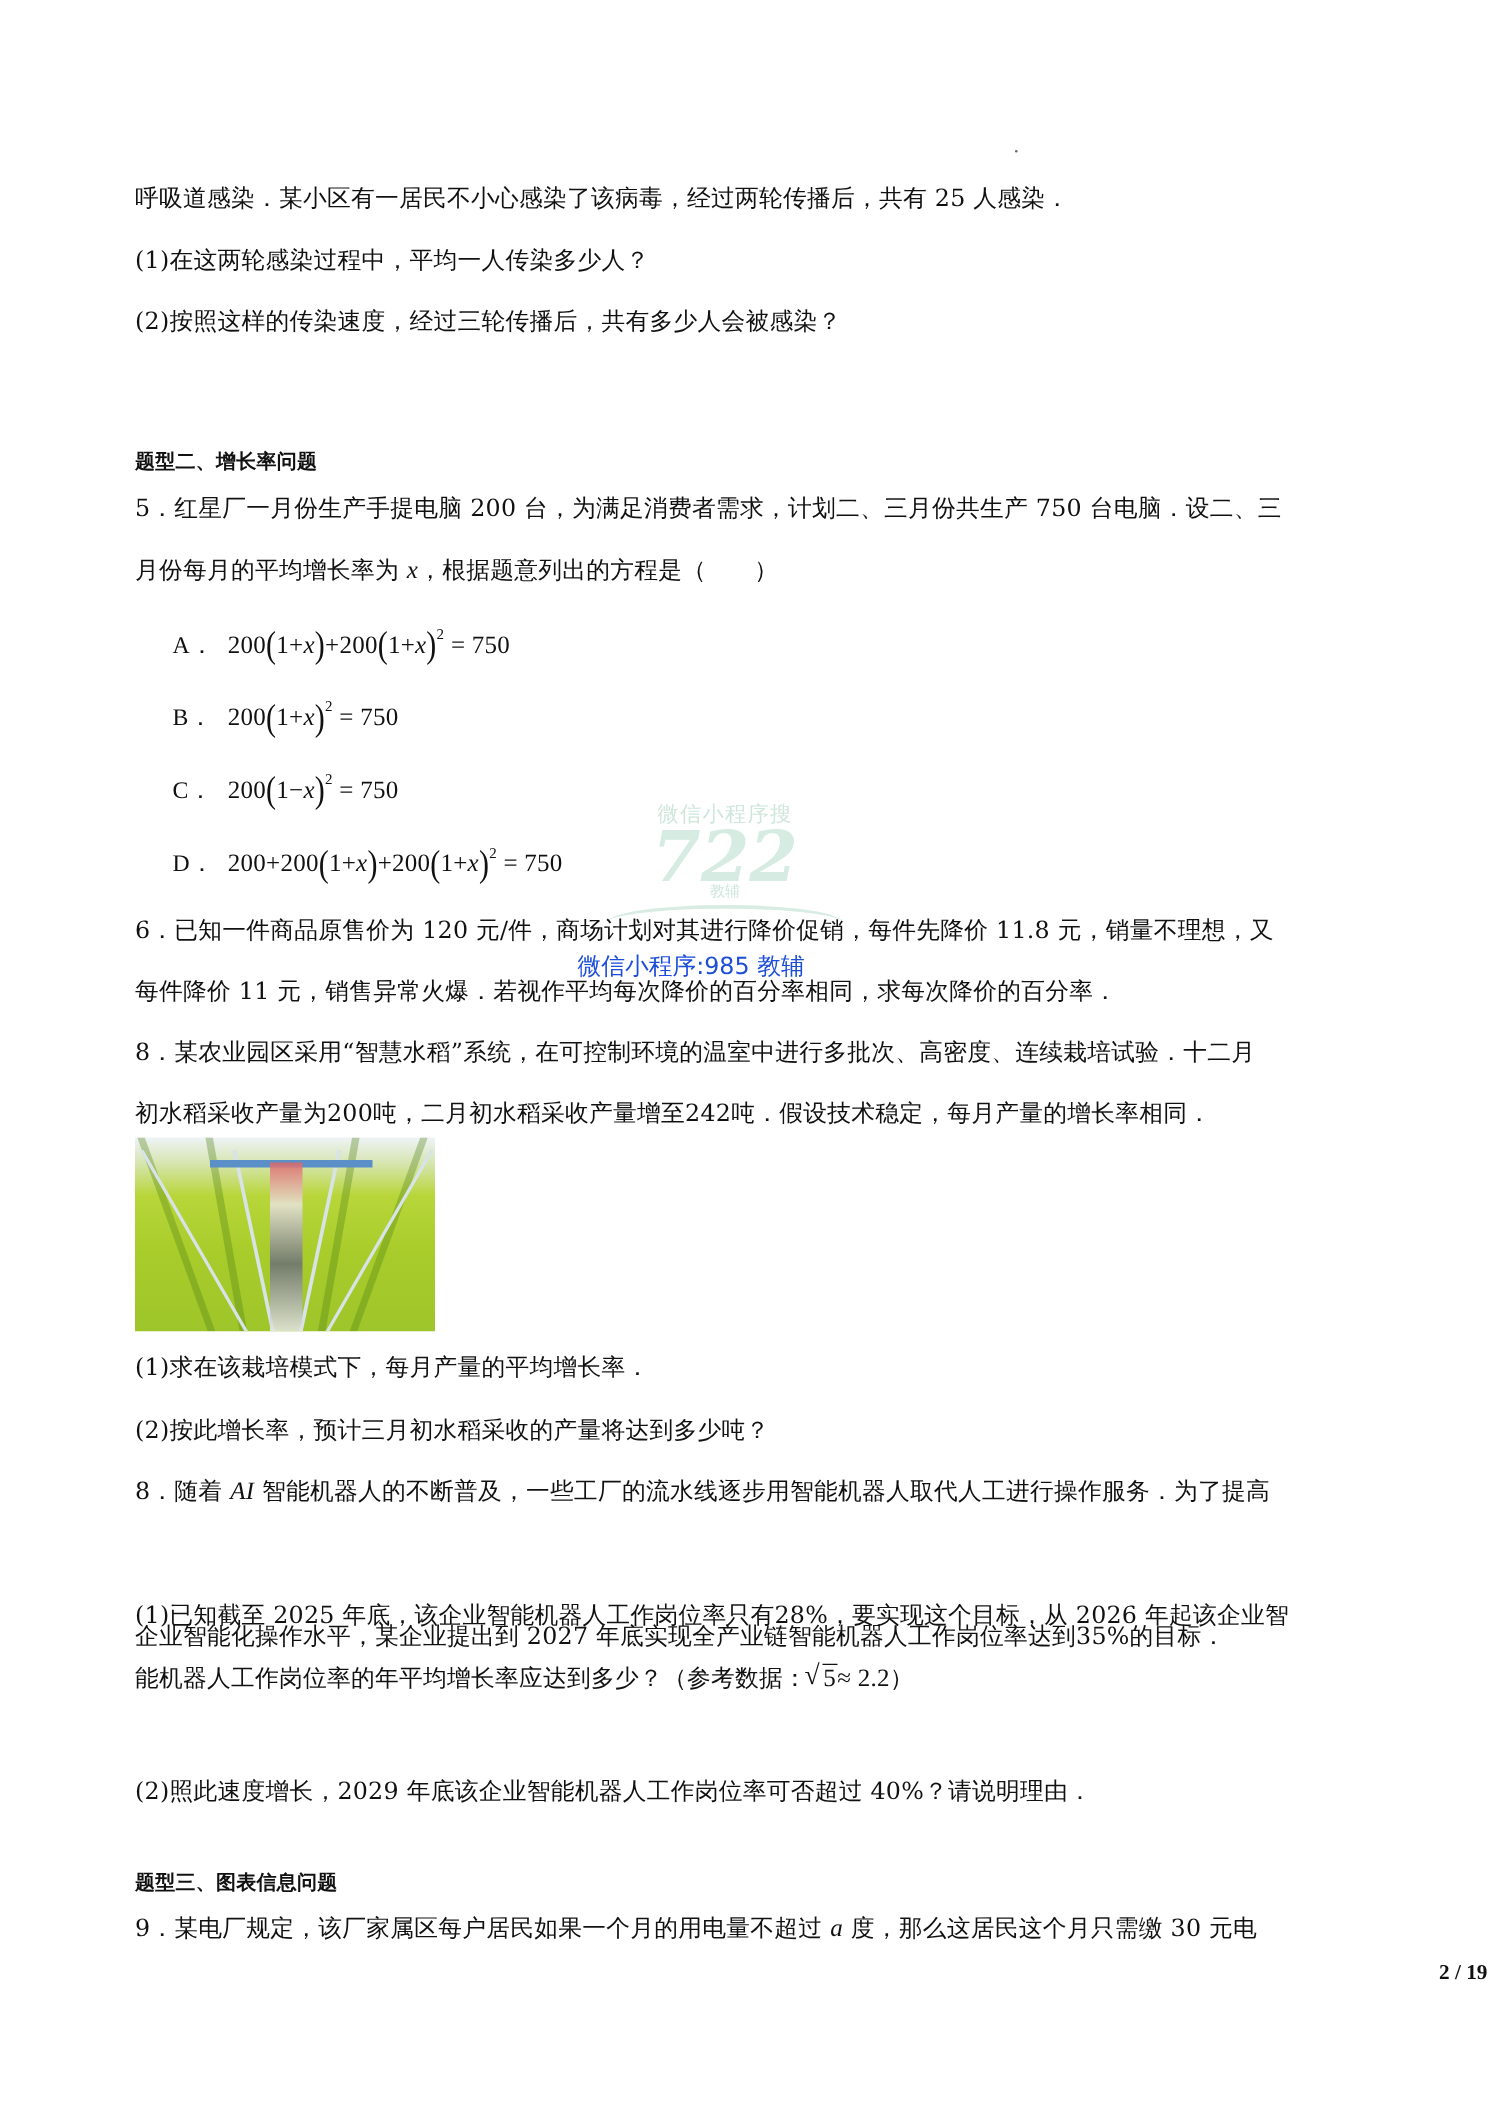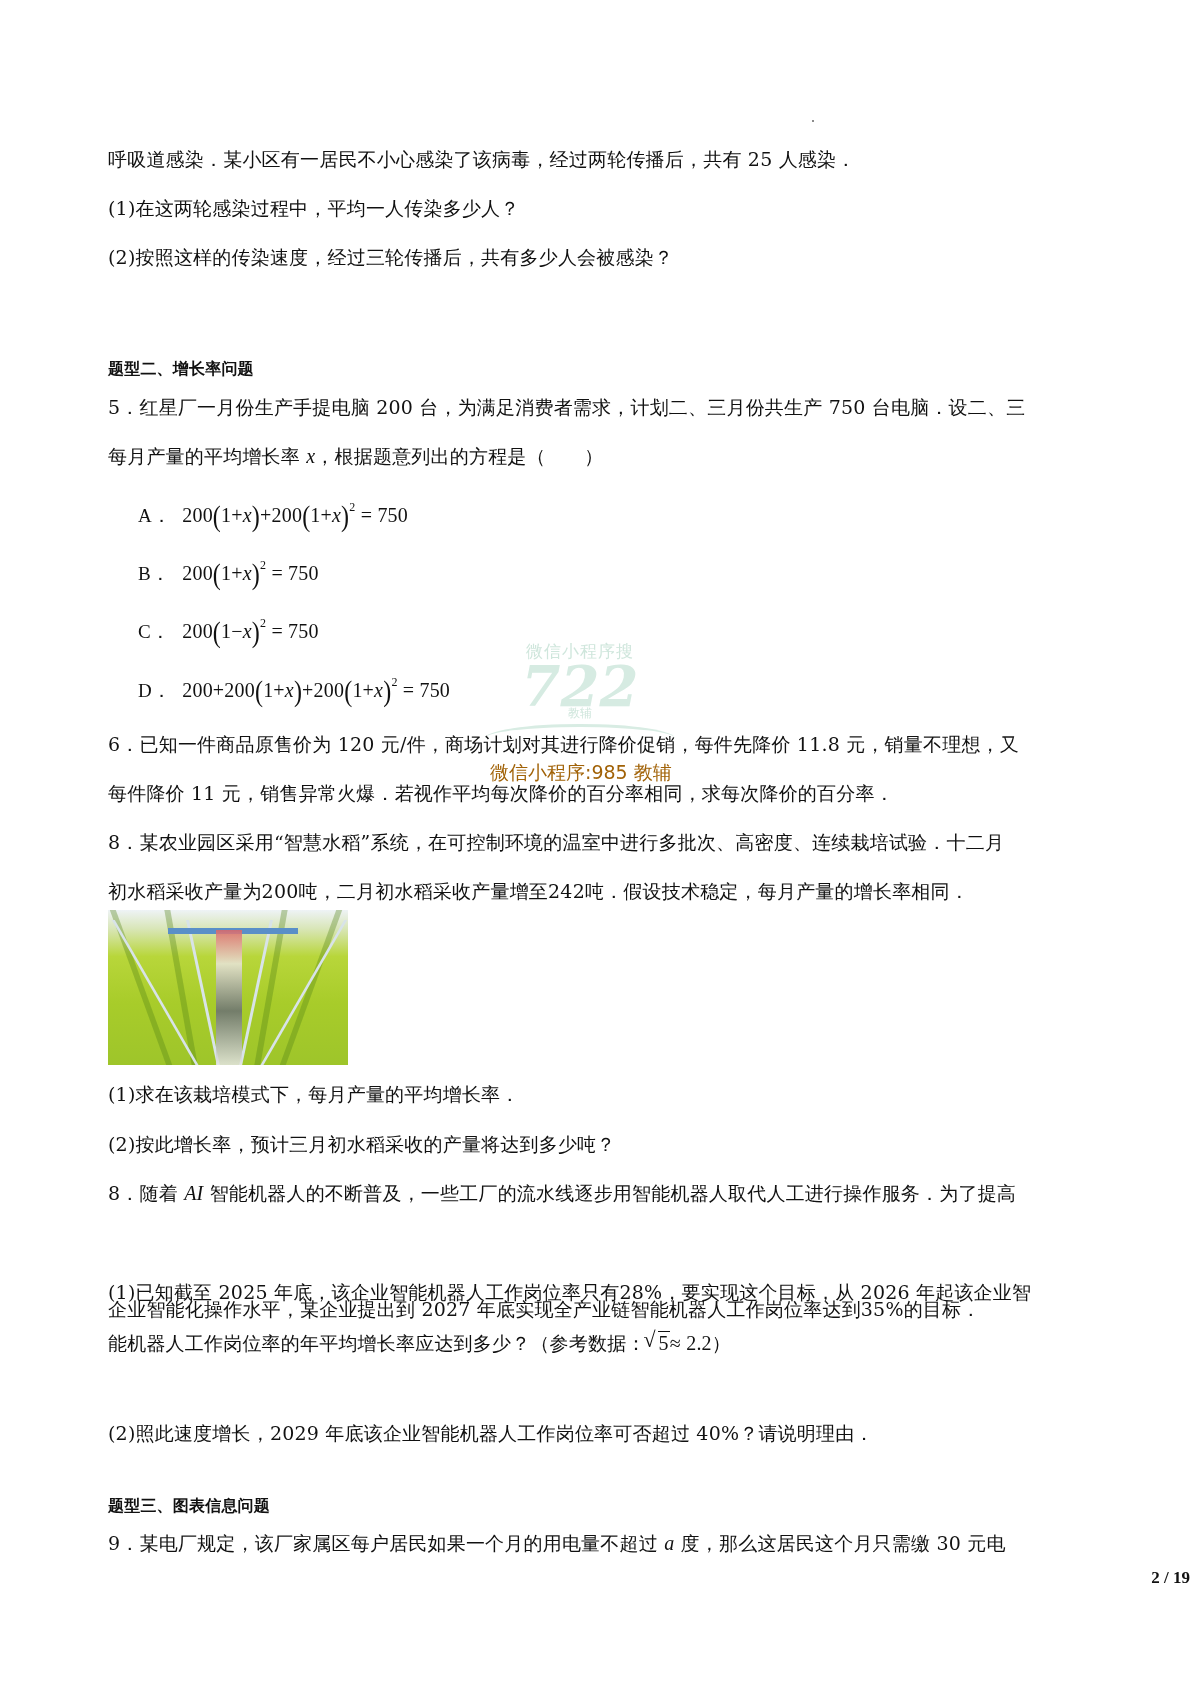--- a/index.html
+++ b/index.html
@@ -41,43 +41,43 @@
       color: #cfe6dc; text-align: center; pointer-events: none;
     }
     .watermark .wm-top { font-family: "DejaVu Sans", sans-serif; font-size: 17px; letter-spacing: 1px; }
     .watermark .wm-num { font-family: "DejaVu Serif", serif; font-style: italic; font-size: 56px; line-height: 46px; font-weight: bold; color: #d6ebe2; }
     .watermark .wm-sub { font-family: Liberation Mono, monospace; font-size: 12px; margin-top: -4px; }
     .watermark .wm-book {
       margin: 2px auto 0; width: 190px; height: 26px; border-top: 3px solid #d8ece3;
       border-radius: 50% 50% 0 0;
     }
     .watermark-line2 {
-      position: absolute; left: 490px; top: 760px; font-family: "DejaVu Sans", sans-serif;
-      font-size: 19px; color: #a16207; pointer-events: none;
+      position: absolute; left: 462px; top: 760px; font-family: "DejaVu Sans", sans-serif;
+      font-size: 19px; color: #1d4ed8; pointer-events: none;
     }
     .page-num {
       position: absolute; left: 0; width: 1190px; top: 1568px; text-align: right;
       font-family: "Liberation Serif", serif; font-weight: bold; font-size: 17px;
     }
   </style>
 </head>
 <body>
 
 <div>
 
   <div class="dot-mark"></div>
 
   <div class="line" style="top:146px">呼吸道感染．某小区有一居民不小心感染了该病毒，经过两轮传播后，共有 25 人感染．</div>
   <div class="line" style="top:195px">(1)在这两轮感染过程中，平均一人传染多少人？</div>
   <div class="line" style="top:244px">(2)按照这样的传染速度，经过三轮传播后，共有多少人会被感染？</div>
 
   <div class="line heading" style="top:356px">题型二、增长率问题</div>
 
   <div class="line" style="top:394px">5．红星厂一月份生产手提电脑 200 台，为满足消费者需求，计划二、三月份共生产 750 台电脑．设二、三</div>
-  <div class="line" style="top:443px"><span>每月产量的平均增长率 </span><i class="math">x</i><span>，根据题意列出的方程是（　　）</span></div>
+  <div class="line" style="top:443px"><span>月份每月的平均增长率为 </span><i class="math">x</i><span>，根据题意列出的方程是（　　）</span></div>
 
   <div class="line" style="top:494px; left:138px">
     <span class="opt-label">A．</span>
     <span class="math">200<span class="big-paren">(</span>1+<i>x</i><span class="big-paren">)</span>+200<span class="big-paren">(</span>1+<i>x</i><span class="big-paren">)</span><sup>2</sup> = 750</span>
   </div>
   <div class="line" style="top:552px; left:138px">
     <span class="opt-label">B．</span>
     <span class="math">200<span class="big-paren">(</span>1+<i>x</i><span class="big-paren">)</span><sup>2</sup> = 750</span>
   </div>
   <div class="line" style="top:610px; left:138px">

